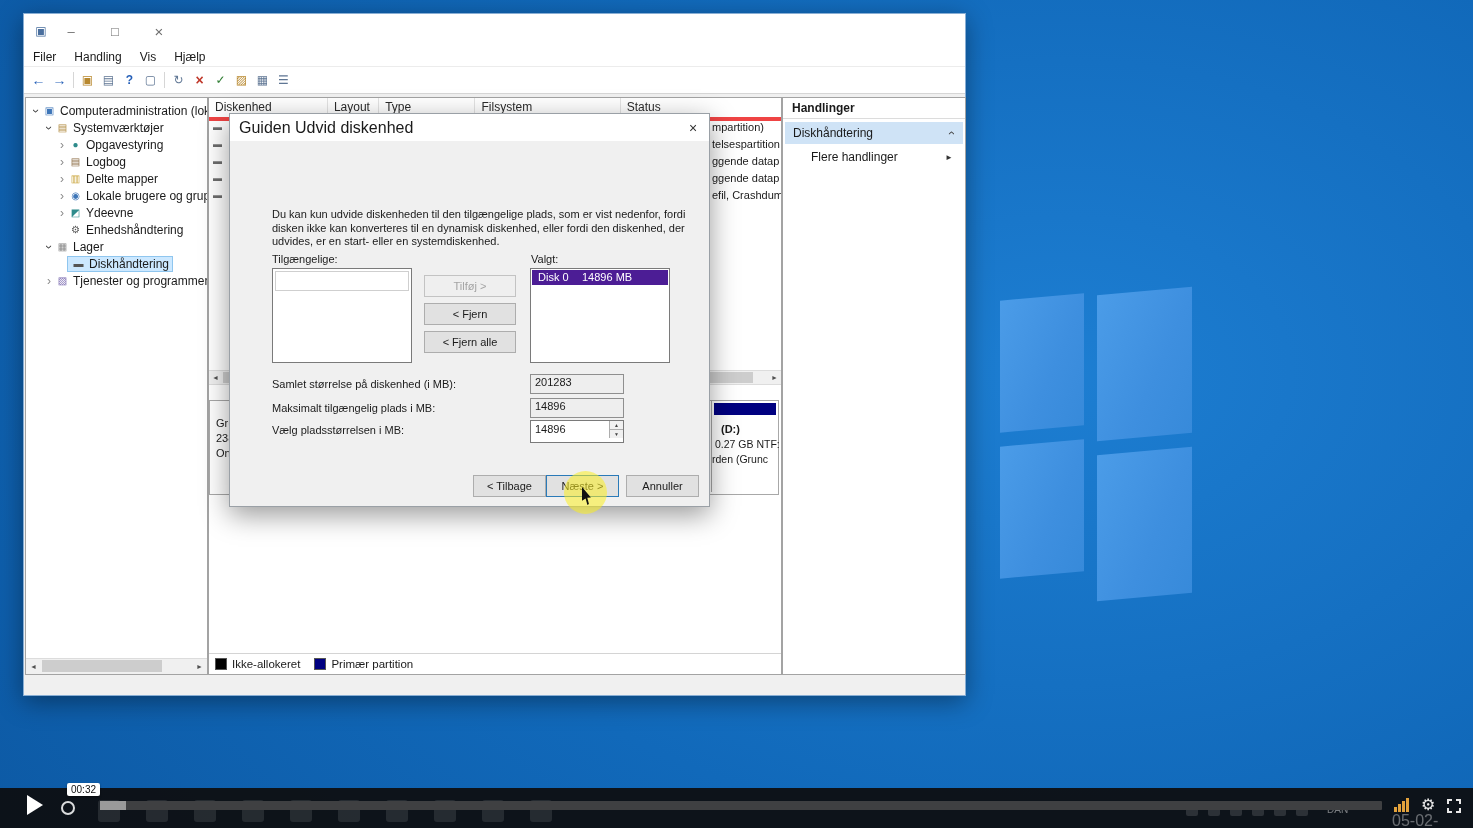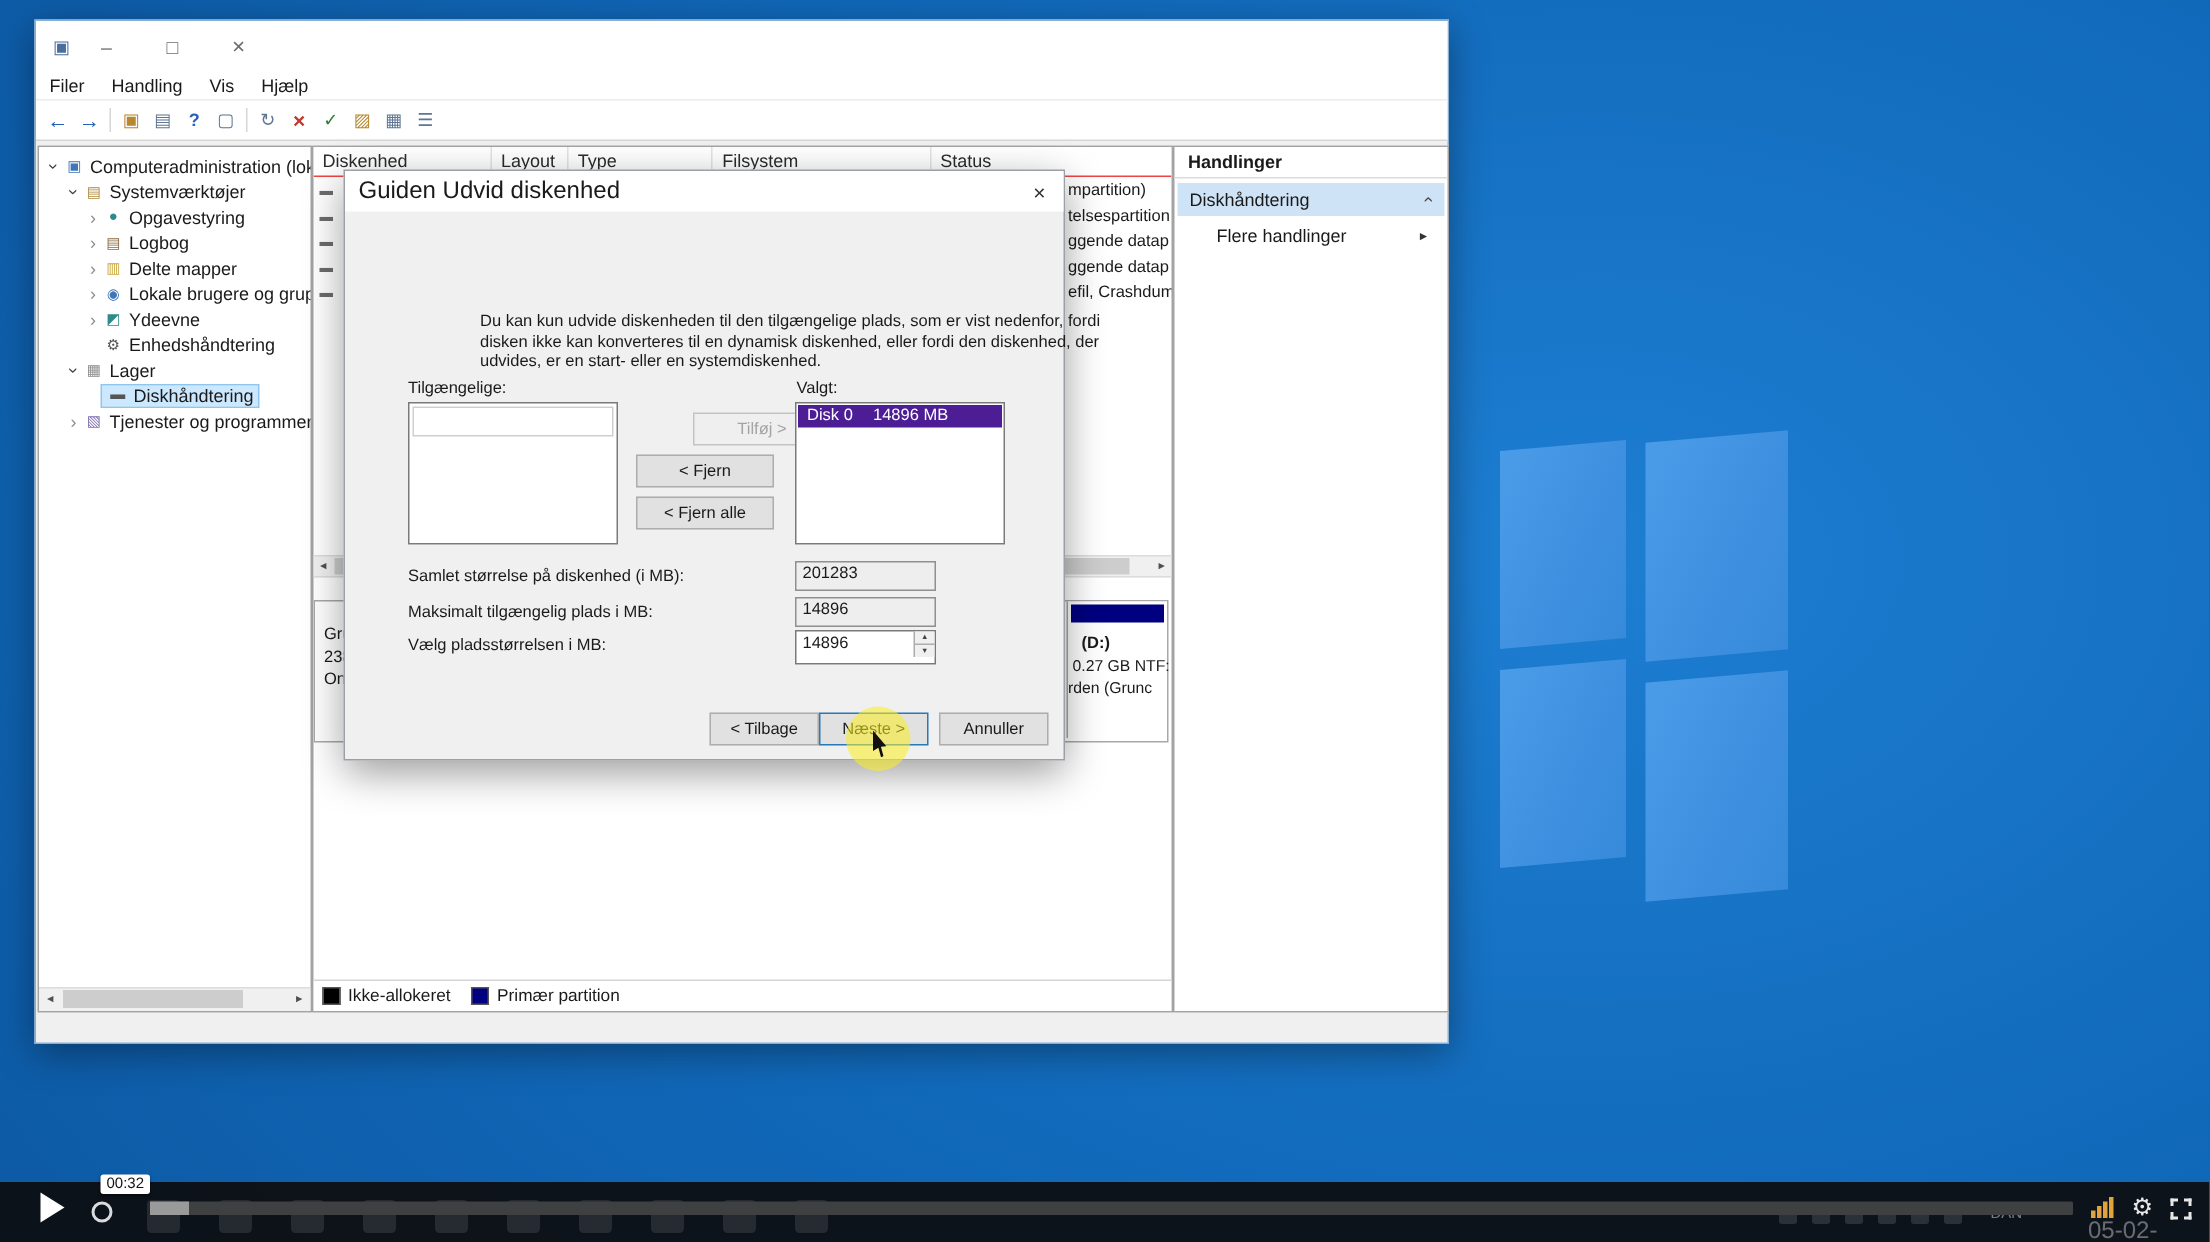--- a/index.html
+++ b/index.html
@@ -39,21 +39,21 @@
   .chev.exp{transform:rotate(90deg);color:#404040;}
   .chev.none{visibility:hidden;}
   .ticon{width:15px;flex:0 0 15px;text-align:center;font-size:10px;margin-right:3px;}
   .tsel{background:#cce8ff;outline:1px solid #8fc6ef;padding:0 3px;display:flex;align-items:center;}
   .tsel .ticon{margin-right:3px;}
   .hscroll{position:absolute;left:0;right:0;bottom:0;height:15px;background:#f0f0f0;border-top:1px solid #dcdcdc;}
   .hscroll .sbtn{position:absolute;top:0;width:15px;height:14px;display:flex;align-items:center;justify-content:center;font-size:7px;color:#505050;}
   .hscroll .thumb{position:absolute;top:1px;height:12px;background:#cdcdcd;}
 
   
-  #list-head{position:absolute;left:0;top:0;right:0;height:19px;background:#fff;border-bottom:1px solid #ef4444;display:flex;font-size:12px;color:#2b2b2b;}
+  #list-head{position:absolute;left:0;top:0;right:0;height:19px;background:#fff;border-bottom:4px solid #ef4444;display:flex;font-size:12px;color:#2b2b2b;}
   #list-head .col{border-right:1px solid #e3e3e3;padding:2px 0 0 6px;overflow:hidden;white-space:nowrap;}
   #list-rows{position:absolute;left:0;top:20px;right:0;}
   .lrow{position:relative;height:17px;display:flex;align-items:center;}
   .lrow .dicon{margin-left:4px;font-size:9px;color:#6d6d6d;}
   .frag{position:absolute;left:503px;font-size:11px;color:#1a1a1a;white-space:nowrap;}
   #mid-scroll{position:absolute;left:0;top:272px;right:0;height:13px;background:#f0f0f0;border-top:1px solid #dcdcdc;border-bottom:1px solid #dcdcdc;}
   #mid-scroll .sbtn{position:absolute;top:0;width:13px;height:13px;display:flex;align-items:center;justify-content:center;font-size:7px;color:#505050;}
   #mid-scroll .thumb{position:absolute;left:14px;top:1px;width:530px;height:11px;background:#cdcdcd;}
 
   
@@ -77,21 +77,21 @@
 
   
   #dialog{position:absolute;left:229px;top:113px;width:479px;height:392px;background:#f0f0f0;
     border:1px solid #9aa0a6;box-shadow:0 8px 26px rgba(0,0,0,.4);z-index:50;font-size:11px;color:#1a1a1a;}
   #dlg-title{position:absolute;left:0;top:0;right:0;height:27px;background:#fff;display:flex;align-items:center;}
   #dlg-title .t{font-size:16px;margin-left:9px;flex:1;}
   #dlg-close{width:32px;height:27px;display:flex;align-items:center;justify-content:center;font-size:14px;color:#333;}
   #dlg-head{position:absolute;left:0;top:27px;right:0;height:56px;background:#fff;border-bottom:1px solid #e2e2e2;}
   #dlg-head .h1{position:absolute;left:28px;top:11px;font-size:12px;font-weight:bold;}
   #dlg-head .h2{position:absolute;left:42px;top:30px;font-size:11.5px;}
-  #dlg-para{position:absolute;left:42px;top:94px;width:414px;line-height:13.5px;margin-left:48px;}
+  #dlg-para{position:absolute;left:42px;top:94px;width:414px;line-height:13.5px;}
   .dlbl{position:absolute;white-space:nowrap;}
   .listbox{position:absolute;width:138px;height:93px;background:#fff;border:1px solid #7a7a7a;}
   .lb-inner{position:absolute;left:2px;top:2px;right:2px;height:18px;border:1px solid #cfcfcf;}
   .lb-sel{position:absolute;left:1px;top:1px;right:1px;height:15px;background:#4c1d95;color:#fff;}
   .lb-sel span{position:absolute;top:1px;}
   .btn{position:absolute;width:90px;height:20px;background:#e1e1e1;border:1px solid #adadad;
     display:flex;align-items:center;justify-content:center;font-size:11px;color:#1a1a1a;}
   .btn.disabled{background:#efefef;border-color:#c3c3c3;color:#a4a4a4;}
   .btn.w71{width:71px;}
   .btn.focus{border-color:#2a7ab8;}
@@ -315,21 +315,21 @@
 
     <div id="dlg-para">Du kan kun udvide diskenheden til den tilgængelige plads, som er vist nedenfor, fordi disken ikke kan konverteres til en dynamisk diskenhed, eller fordi den diskenhed, der udvides, er en start- eller en systemdiskenhed.</div>
 
     <span class="dlbl" style="left:42px;top:139px;">Tilgængelige:</span>
     <span class="dlbl" style="left:301px;top:139px;">Valgt:</span>
 
     <div class="listbox" style="left:42px;top:154px;">
       <div class="lb-inner"></div>
     </div>
 
-    <div class="btn disabled" style="left:194px;top:161px;margin-left:38px;">Tilføj &gt;</div>
+    <div class="btn disabled" style="left:194px;top:161px;">Tilføj &gt;</div>
     <div class="btn" style="left:194px;top:189px;">&lt; Fjern</div>
     <div class="btn" style="left:194px;top:217px;">&lt; Fjern alle</div>
 
     <div class="listbox" style="left:300px;top:154px;">
       <div class="lb-sel">
         <span style="left:6px;">Disk 0</span>
         <span style="left:50px;">14896 MB</span>
       </div>
     </div>
 

